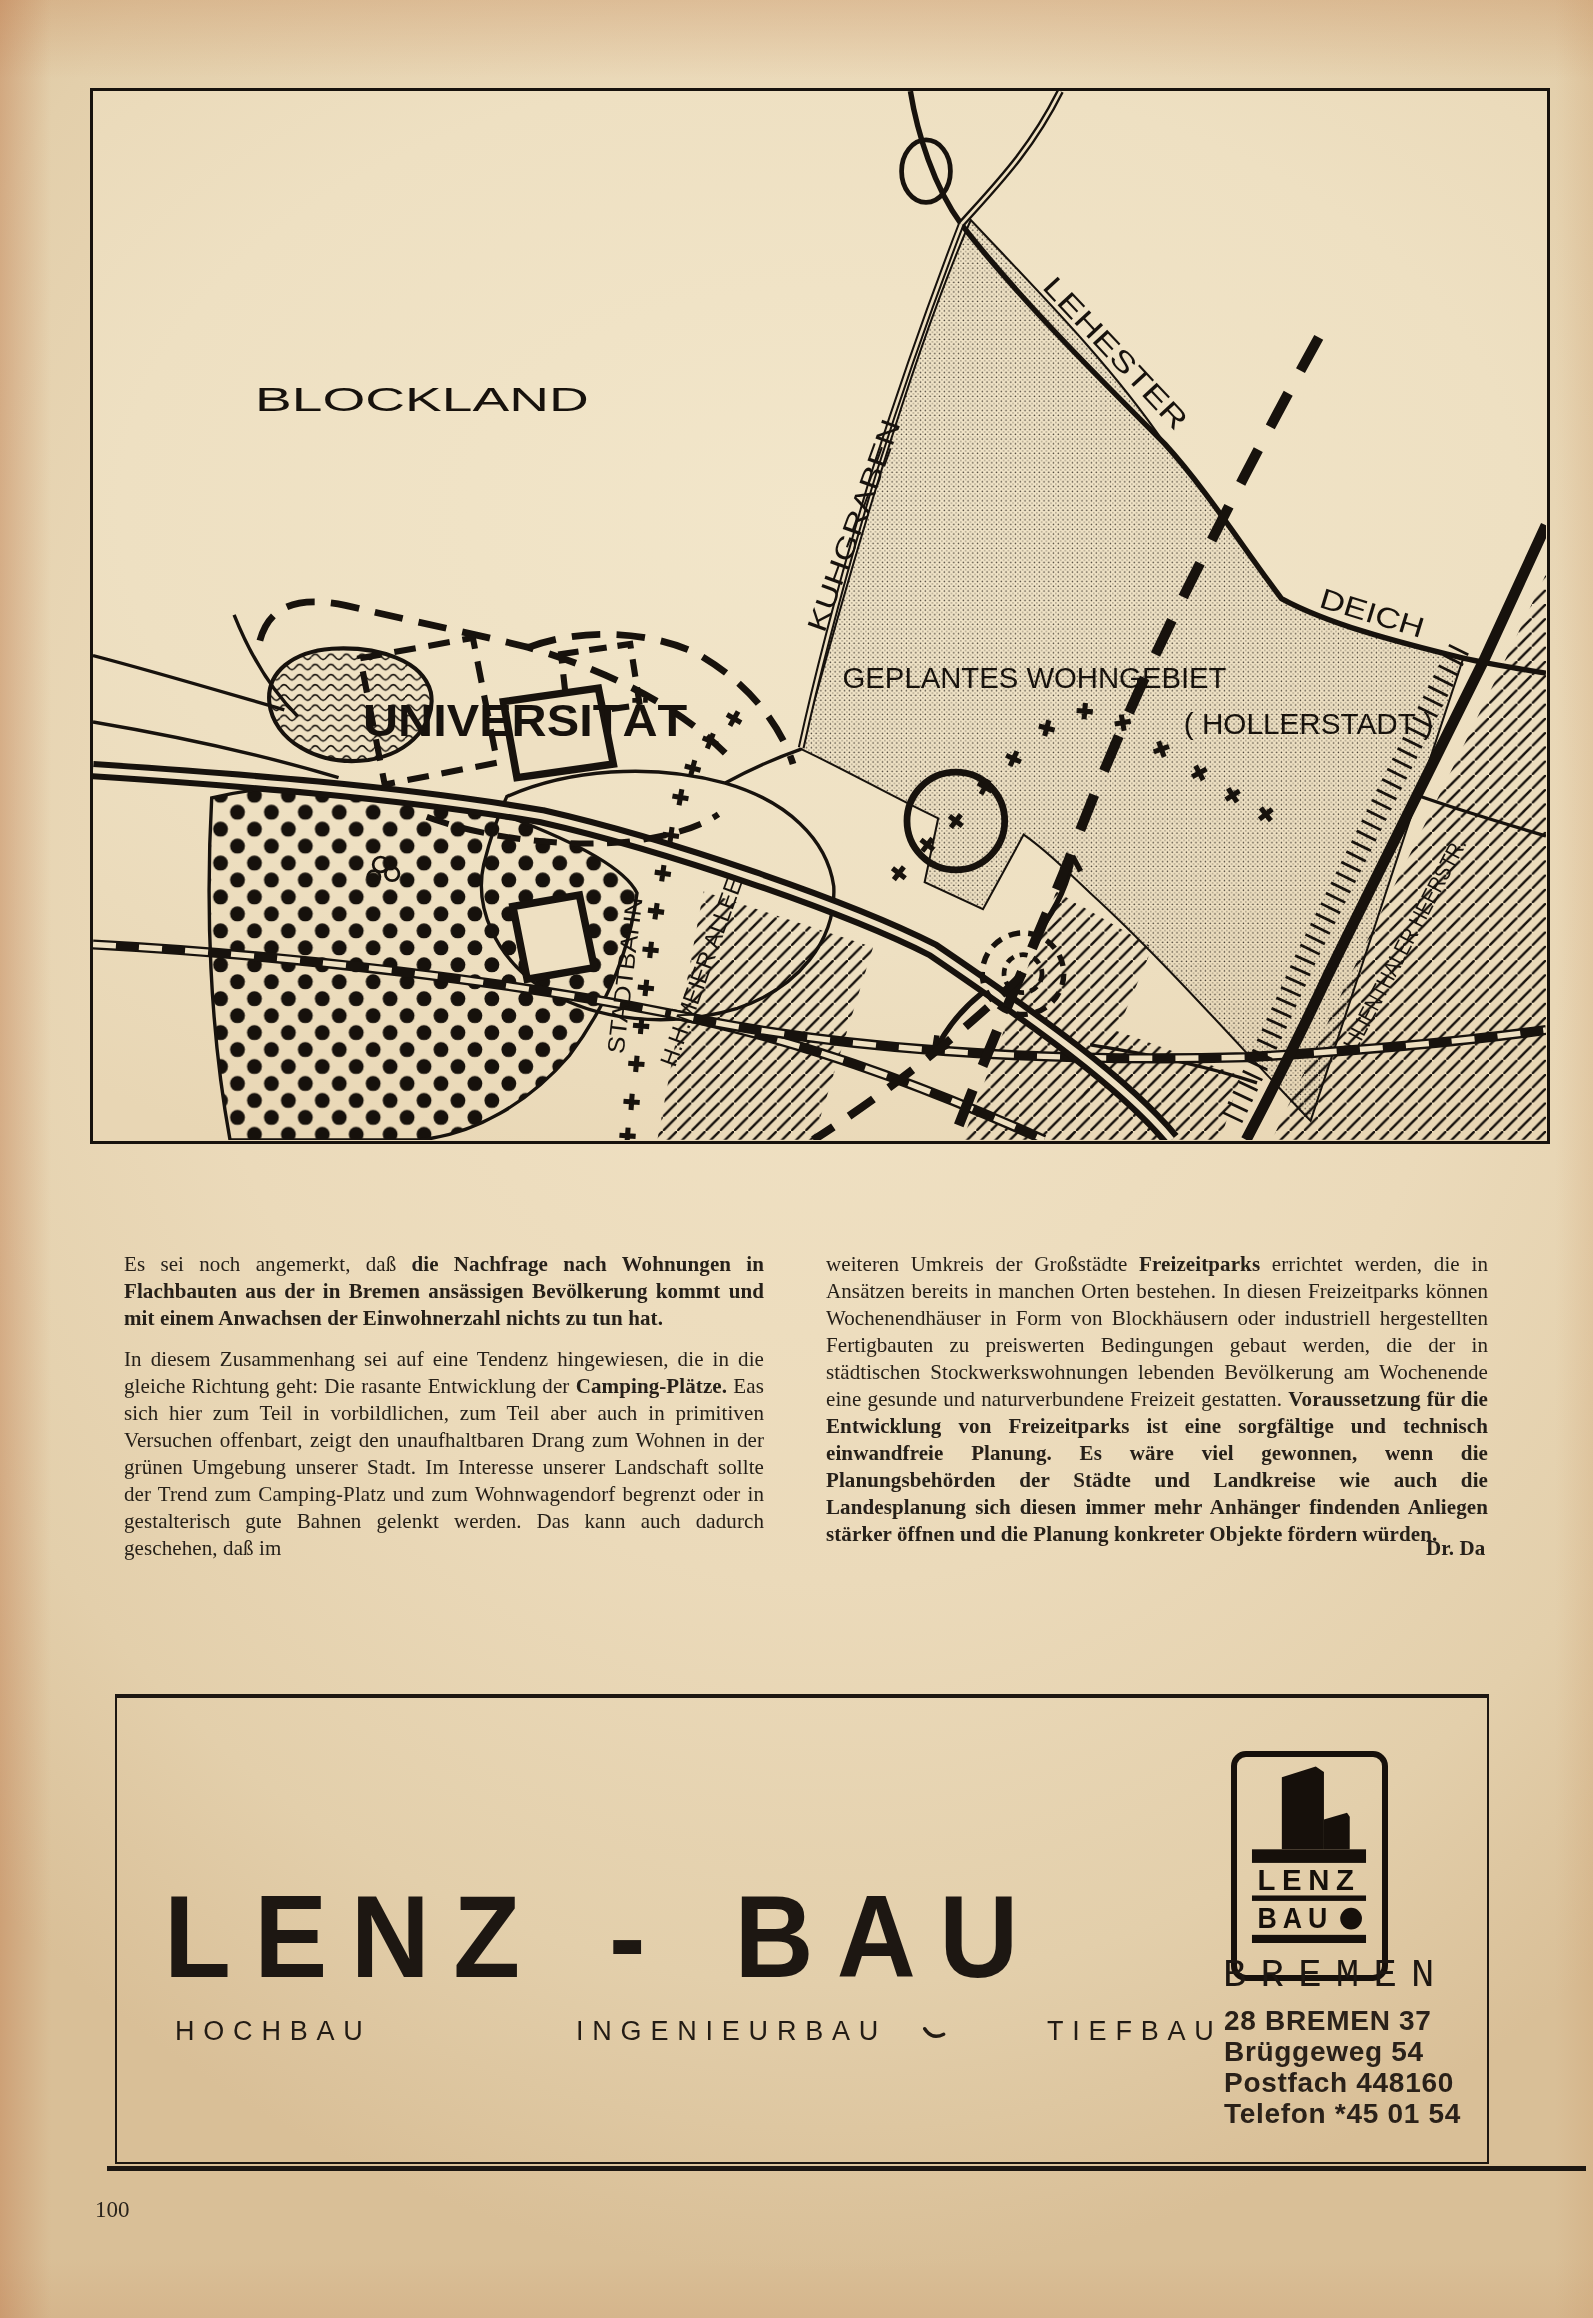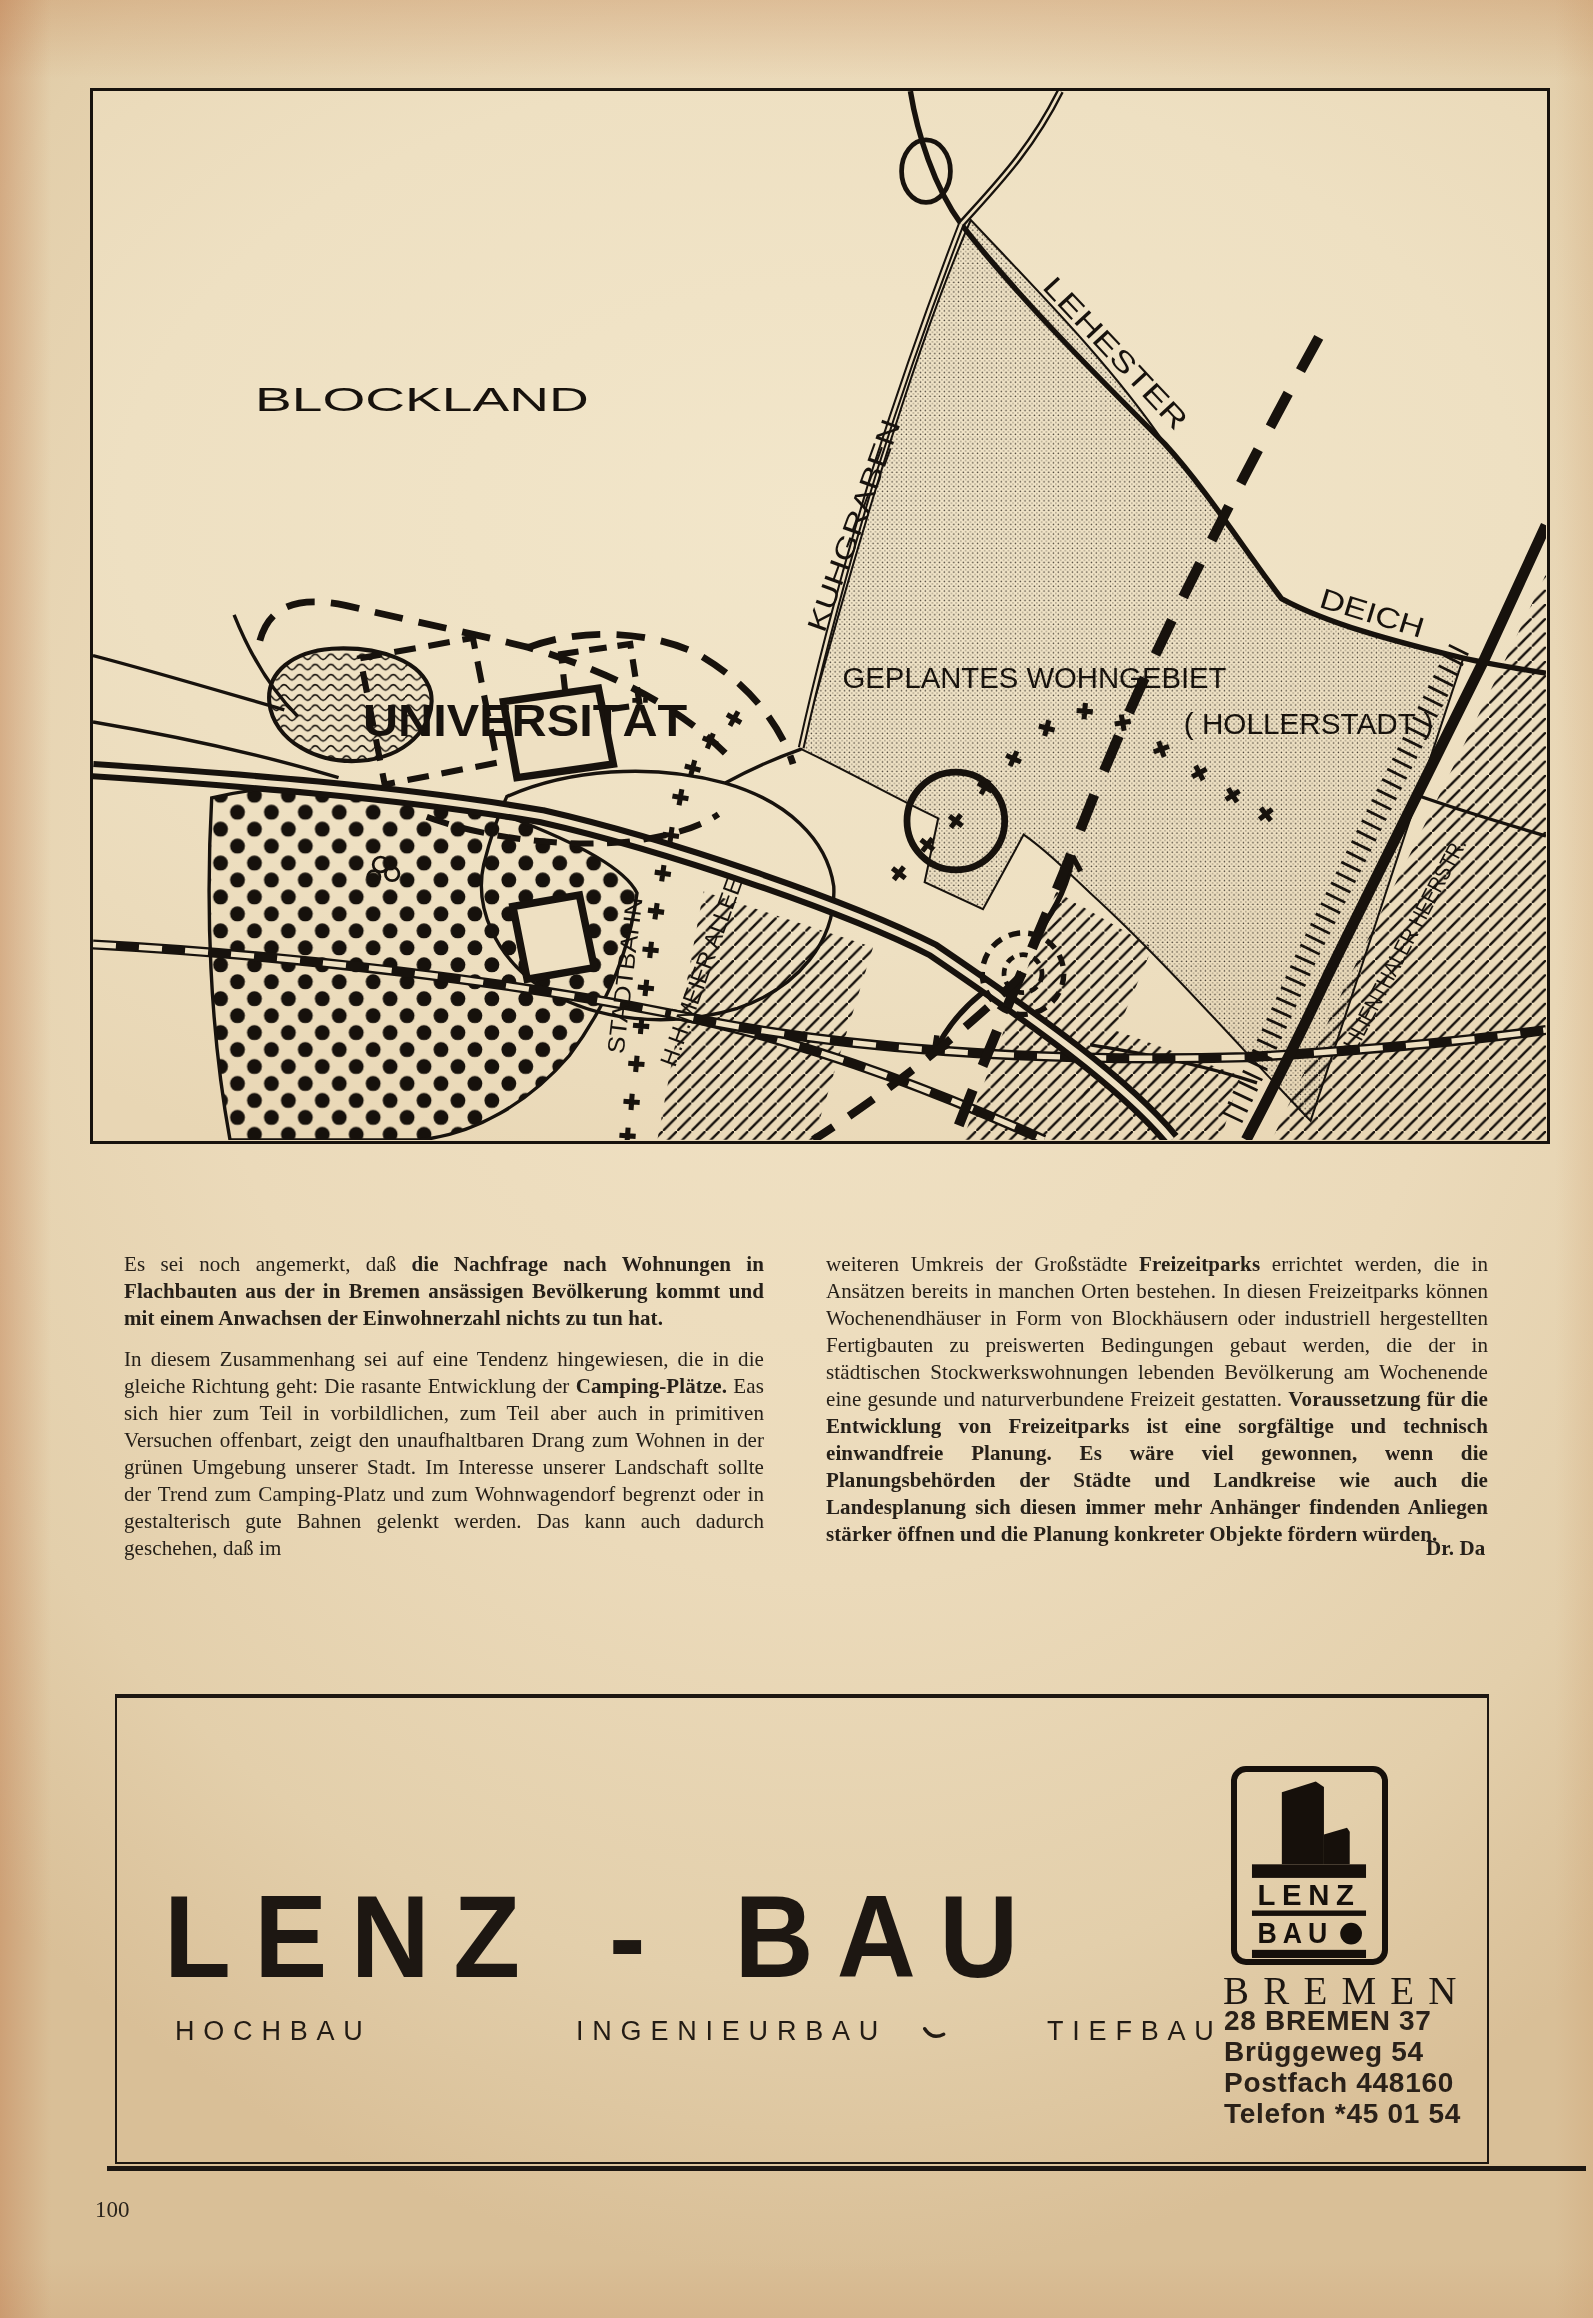--- a/index.html
+++ b/index.html
@@ -32,23 +32,23 @@
   .ad-box{position:absolute; left:115px; top:1694px; width:1374px; height:470px;
     border:2.7px solid #1d1712; border-top-width:4.1px; box-sizing:border-box;}
   .ad-company{position:absolute; left:47px; top:175px; font-family:"Liberation Sans",sans-serif;
     font-weight:bold; font-size:114px; letter-spacing:24.4px; word-spacing:12.2px; color:#1d1712; white-space:nowrap; transform:scale(.96,1.02); transform-origin:left bottom;}
   .ad-sub{position:absolute; left:50px; top:273px; font-family:"Liberation Sans",sans-serif;
     font-size:36px; letter-spacing:24.4px; color:#221b14; white-space:nowrap;}
   .ad-divs{position:absolute; left:0; top:318px; width:100%; height:31px; font-family:"Liberation Sans",sans-serif;
     font-size:27px; letter-spacing:8.8px; color:#221b14;}
   .ad-divs span{position:absolute; white-space:nowrap;}
   .d1{left:58px;} .d2{left:459px;} .dtick{left:805px; top:2.7px;} .d3{left:930px;}
-  .ad-logo{position:absolute; left:1114px; top:68px; width:157px; height:199px;
+  .ad-logo{position:absolute; left:1114px; top:53px; width:157px; height:230px;
     border:6.8px solid #16100b; border-radius:15px; box-sizing:border-box;}
-  .ad-city{position:absolute; left:1106px; top:270px; font-family:Liberation Serif, serif;
+  .ad-city{position:absolute; left:1106px; top:256px; font-family:Liberation Mono, monospace;
     font-size:39px; letter-spacing:14.2px; color:#1d1712; white-space:nowrap;}
   .ad-addr{position:absolute; left:1107px; top:307px; font-family:"Liberation Sans",sans-serif;
     font-size:28px; font-weight:bold; letter-spacing:0.7px; line-height:31px; color:#2a2119; white-space:nowrap;}
   .ad-addr div{margin:0;}
   .bottom-rule{position:absolute; left:107px; top:2166px; width:1479px; height:5.4px; background:#1d1712;}
   .page-number{position:absolute; left:95px; top:2197px; font-size:23px; color:#2a231b;}
 </style>
 </head>
 <body>
 

